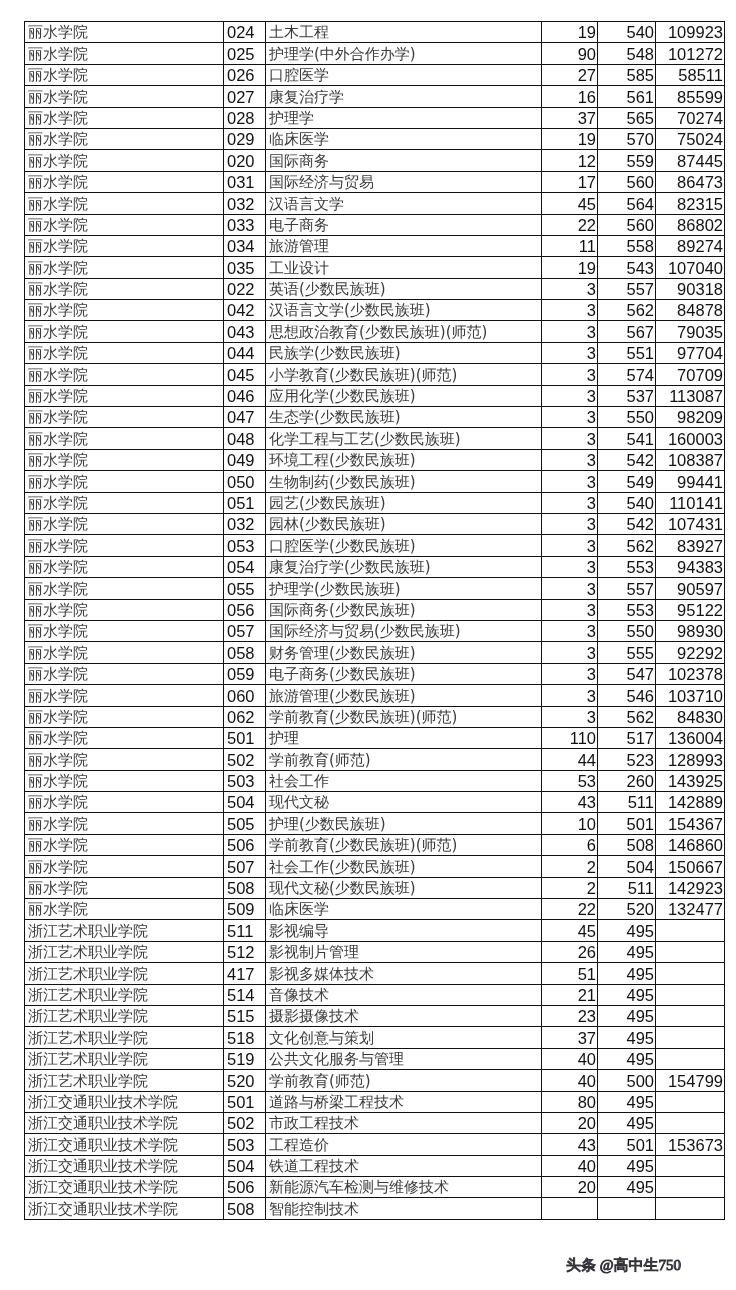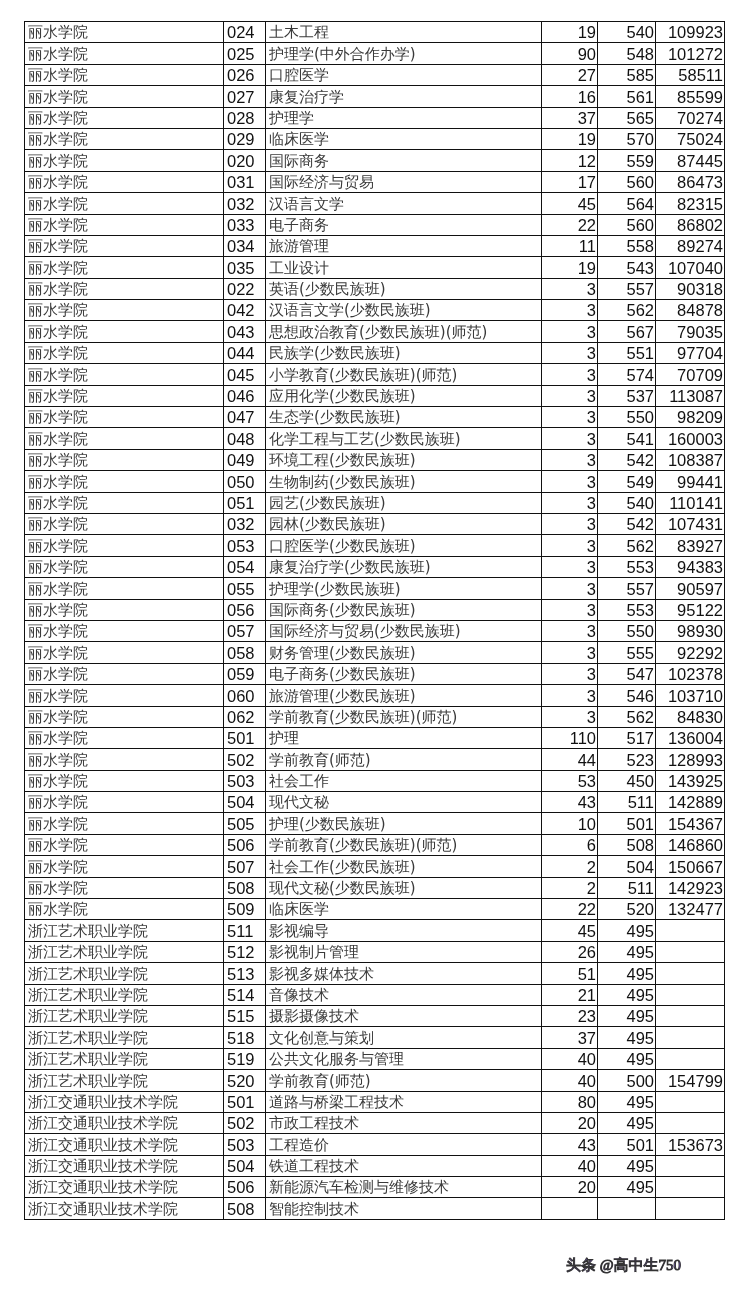--- a/index.html
+++ b/index.html
@@ -365,21 +365,21 @@
           <td class="major">学前教育(师范)</td>
           <td class="num">44</td>
           <td class="num">523</td>
           <td class="num">128993</td>
         </tr>
         <tr>
           <td class="school">丽水学院</td>
           <td class="code">503</td>
           <td class="major">社会工作</td>
           <td class="num">53</td>
-          <td class="num">450</td>
+          <td class="num">260</td>
           <td class="num">143925</td>
         </tr>
         <tr>
           <td class="school">丽水学院</td>
           <td class="code">504</td>
           <td class="major">现代文秘</td>
           <td class="num">43</td>
           <td class="num">511</td>
           <td class="num">142889</td>
         </tr>
@@ -434,21 +434,21 @@
         <tr>
           <td class="school">浙江艺术职业学院</td>
           <td class="code">512</td>
           <td class="major">影视制片管理</td>
           <td class="num">26</td>
           <td class="num">495</td>
           <td class="num"></td>
         </tr>
         <tr>
           <td class="school">浙江艺术职业学院</td>
-          <td class="code">513</td>
+          <td class="code">417</td>
           <td class="major">影视多媒体技术</td>
           <td class="num">51</td>
           <td class="num">495</td>
           <td class="num"></td>
         </tr>
         <tr>
           <td class="school">浙江艺术职业学院</td>
           <td class="code">514</td>
           <td class="major">音像技术</td>
           <td class="num">21</td>

